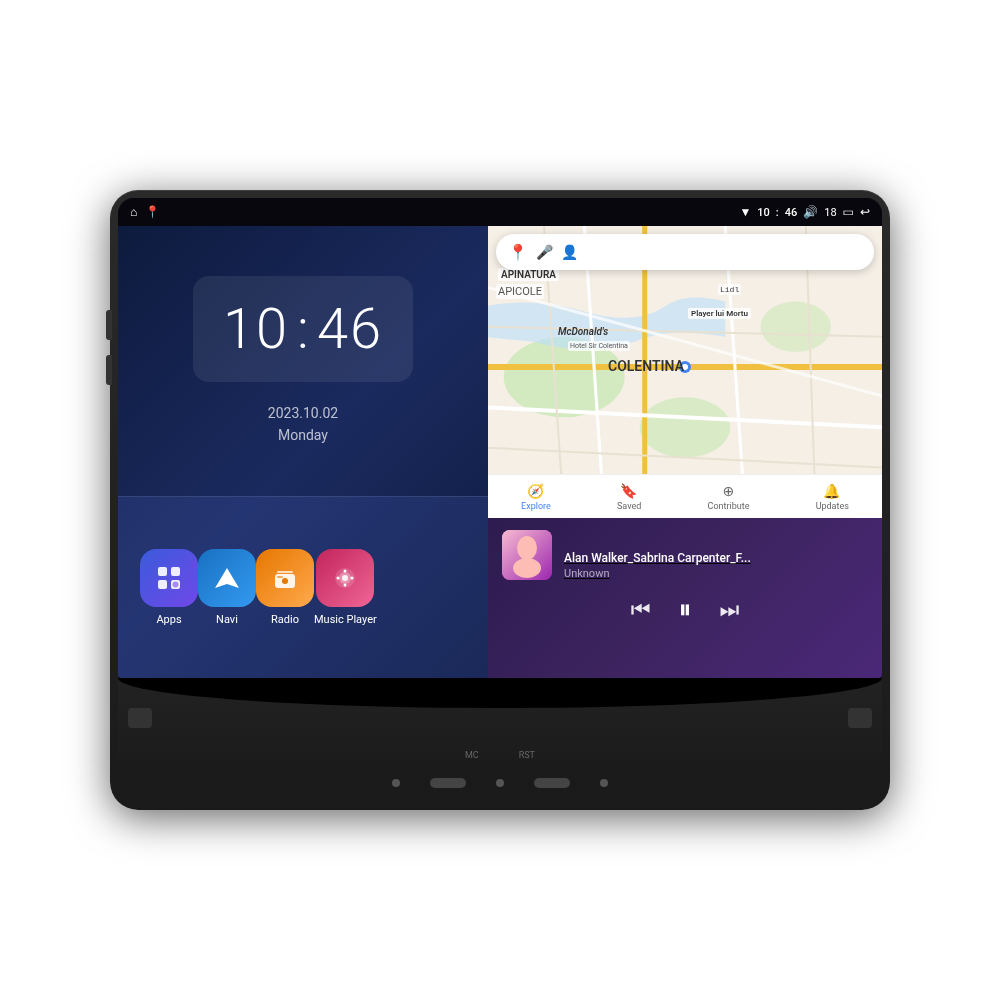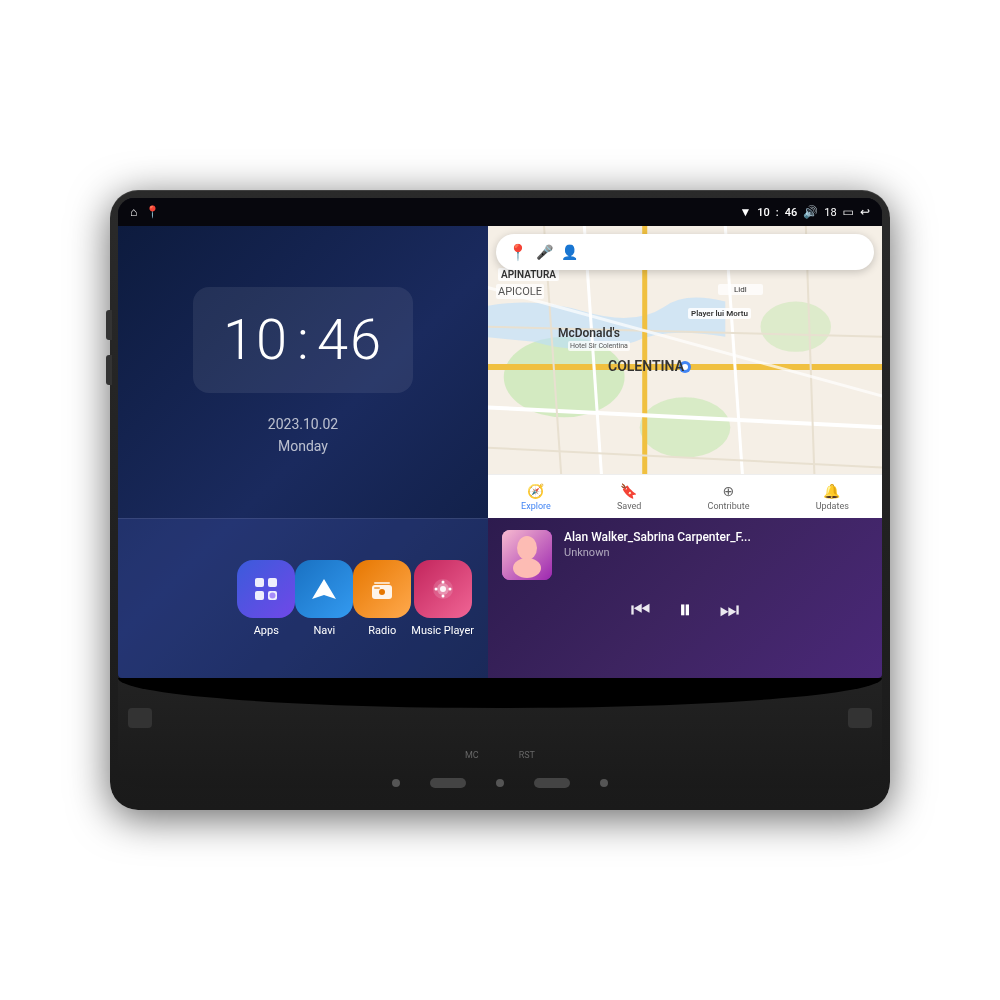--- a/index.html
+++ b/index.html
@@ -161,25 +161,25 @@
     }
     .date-text {
       font-size: 14px;
       color: rgba(255,255,255,0.7);
       text-align: center;
       line-height: 1.6;
     }
 
     
     .apps-section {
-      height: 160px;
-      padding: 10px 14px;
-      display: flex;
-      align-items: center;
-      justify-content: flex-end;
+      height: 182px;
+      padding: 10px 22px;
+      display: flex;
+      align-items: center;
+      justify-content: flex-start;
       background: rgba(80, 100, 200, 0.2);
       border-top: 1px solid rgba(255,255,255,0.1);
     }
     .app-icon-wrap {
       display: flex;
       flex-direction: column;
       align-items: center;
       gap: 6px;
       cursor: pointer;
     }
@@ -301,23 +301,24 @@
     
     .music-section {
       height: 160px;
       background: linear-gradient(135deg, #2d1b4e, #3d2460, #4a2878);
       display: flex;
       flex-direction: column;
       padding: 12px 14px;
     }
     .music-track-info {
       display: flex;
-      align-items: flex-start;
+      align-items: flex-end;
       gap: 12px;
       margin-bottom: 14px;
+      text-decoration: underline;
     }
     .music-album-art {
       width: 50px;
       height: 50px;
       border-radius: 8px;
       background: linear-gradient(135deg, #e040fb, #9c27b0);
       overflow: hidden;
       flex-shrink: 0;
       position: relative;
     }
@@ -563,24 +564,24 @@
               </svg>
 
               <div class="map-search-bar">
                 <span class="map-search-icon">📍</span>
                 <span class="map-mic-btn">🎤</span>
                 <span class="map-account-btn">👤</span>
               </div>
 
               <div style="position:absolute; top:42px; left:10px; font-size:10px; font-weight:600; color:#333; background:rgba(255,255,255,0.85); padding:1px 3px; border-radius:2px;">APINATURA</div>
               <div style="position:absolute; top:58px; left:8px; font-size:11px; color:#555; background:rgba(255,255,255,0.75); padding:1px 2px; border-radius:2px;">APICOLE</div>
-              <div style="position:absolute; top:100px; left:70px; font-size:12px; font-weight:600; color:#333;">McDonald's</div>
+              <div style="position:absolute; top:100px; left:70px; font-size:10px; font-weight:600; color:#333;font-style:italic;">McDonald's</div>
               <div style="position:absolute; top:132px; left:120px; font-size:14px; font-weight:600; color:#333;">COLENTINA</div>
               <div style="position:absolute; top:82px; left:200px; font-size:8px; font-weight:600; color:#333; background:rgba(255,255,255,0.85); padding:1px 3px; border-radius:2px;">Player lui Mortu</div>
-              <div style="position:absolute; top:58px; left:230px; font-size:8px; color:#333; background:rgba(255,255,255,0.75); padding:1px 16px; border-radius:2px;">Lidl</div>
+              <div style="position:absolute; top:58px; left:230px; font-size:8px; color:#333; background:rgba(255,255,255,0.75); padding:1px 2px; border-radius:2px;font-family:Liberation Mono, monospace;">Lidl</div>
               <div style="position:absolute; top:115px; left:80px; font-size:7px; color:#555; background:rgba(255,255,255,0.75); padding:1px 2px; border-radius:2px;">Hotel Sir Colentina</div>
 
               <div class="map-bottom-nav">
                 <div class="map-nav-item active">
                   <span class="map-nav-icon">🧭</span>
                   <span>Explore</span>
                 </div>
                 <div class="map-nav-item">
                   <span class="map-nav-icon">🔖</span>
                   <span>Saved</span>

